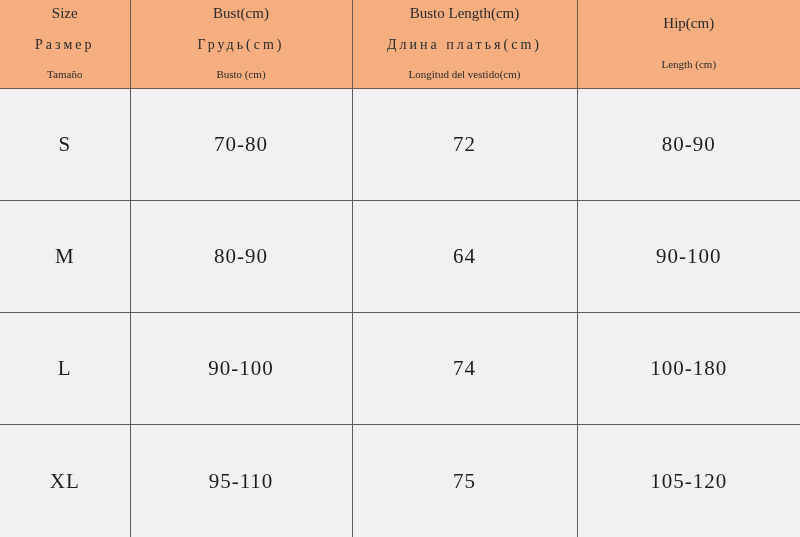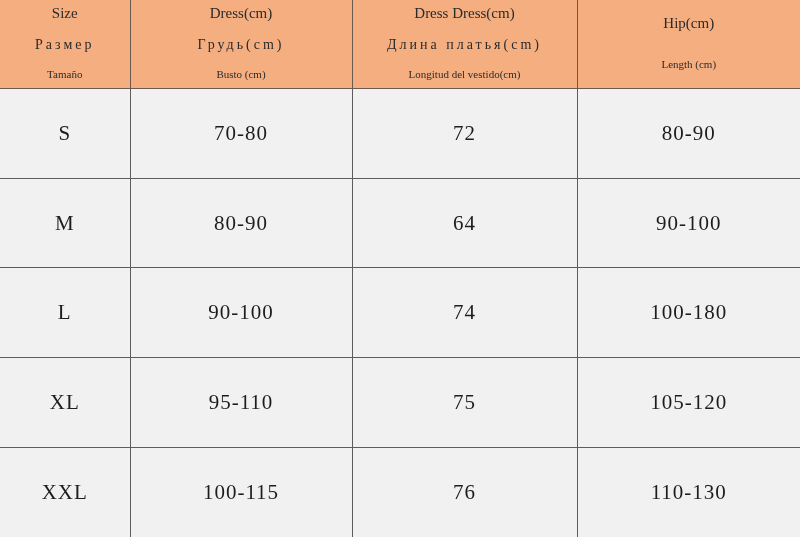--- a/index.html
+++ b/index.html
@@ -78,26 +78,26 @@
     <col class="c-hip">
   </colgroup>
   <thead>
     <tr>
       <th class="size">
         <span class="hdr-line en">Size</span>
         <span class="hdr-line ru">Размер</span>
         <span class="hdr-line es">Tamaño</span>
       </th>
       <th class="bust">
-        <span class="hdr-line en">Dress(cm)</span>
+        <span class="hdr-line en">Bust(cm)</span>
         <span class="hdr-line ru">Грудь(cm)</span>
         <span class="hdr-line es">Busto (cm)</span>
       </th>
       <th class="length">
-        <span class="hdr-line en">Dress Dress(cm)</span>
+        <span class="hdr-line en">Busto Length(cm)</span>
         <span class="hdr-line ru">Длина платья(cm)</span>
         <span class="hdr-line es">Longitud del vestido(cm)</span>
       </th>
       <th class="hip">
         <span class="hdr-line en">Hip(cm)</span>
         <span class="hdr-line es">Length (cm)</span>
       </th>
     </tr>
   </thead>
   <tbody>
@@ -118,20 +118,14 @@
       <td>90-100</td>
       <td>74</td>
       <td>100-180</td>
     </tr>
     <tr>
       <td>XL</td>
       <td>95-110</td>
       <td>75</td>
       <td>105-120</td>
     </tr>
-    <tr>
-      <td>XXL</td>
-      <td>100-115</td>
-      <td>76</td>
-      <td>110-130</td>
-    </tr>
   </tbody>
 </table>
 
 </body></html>

